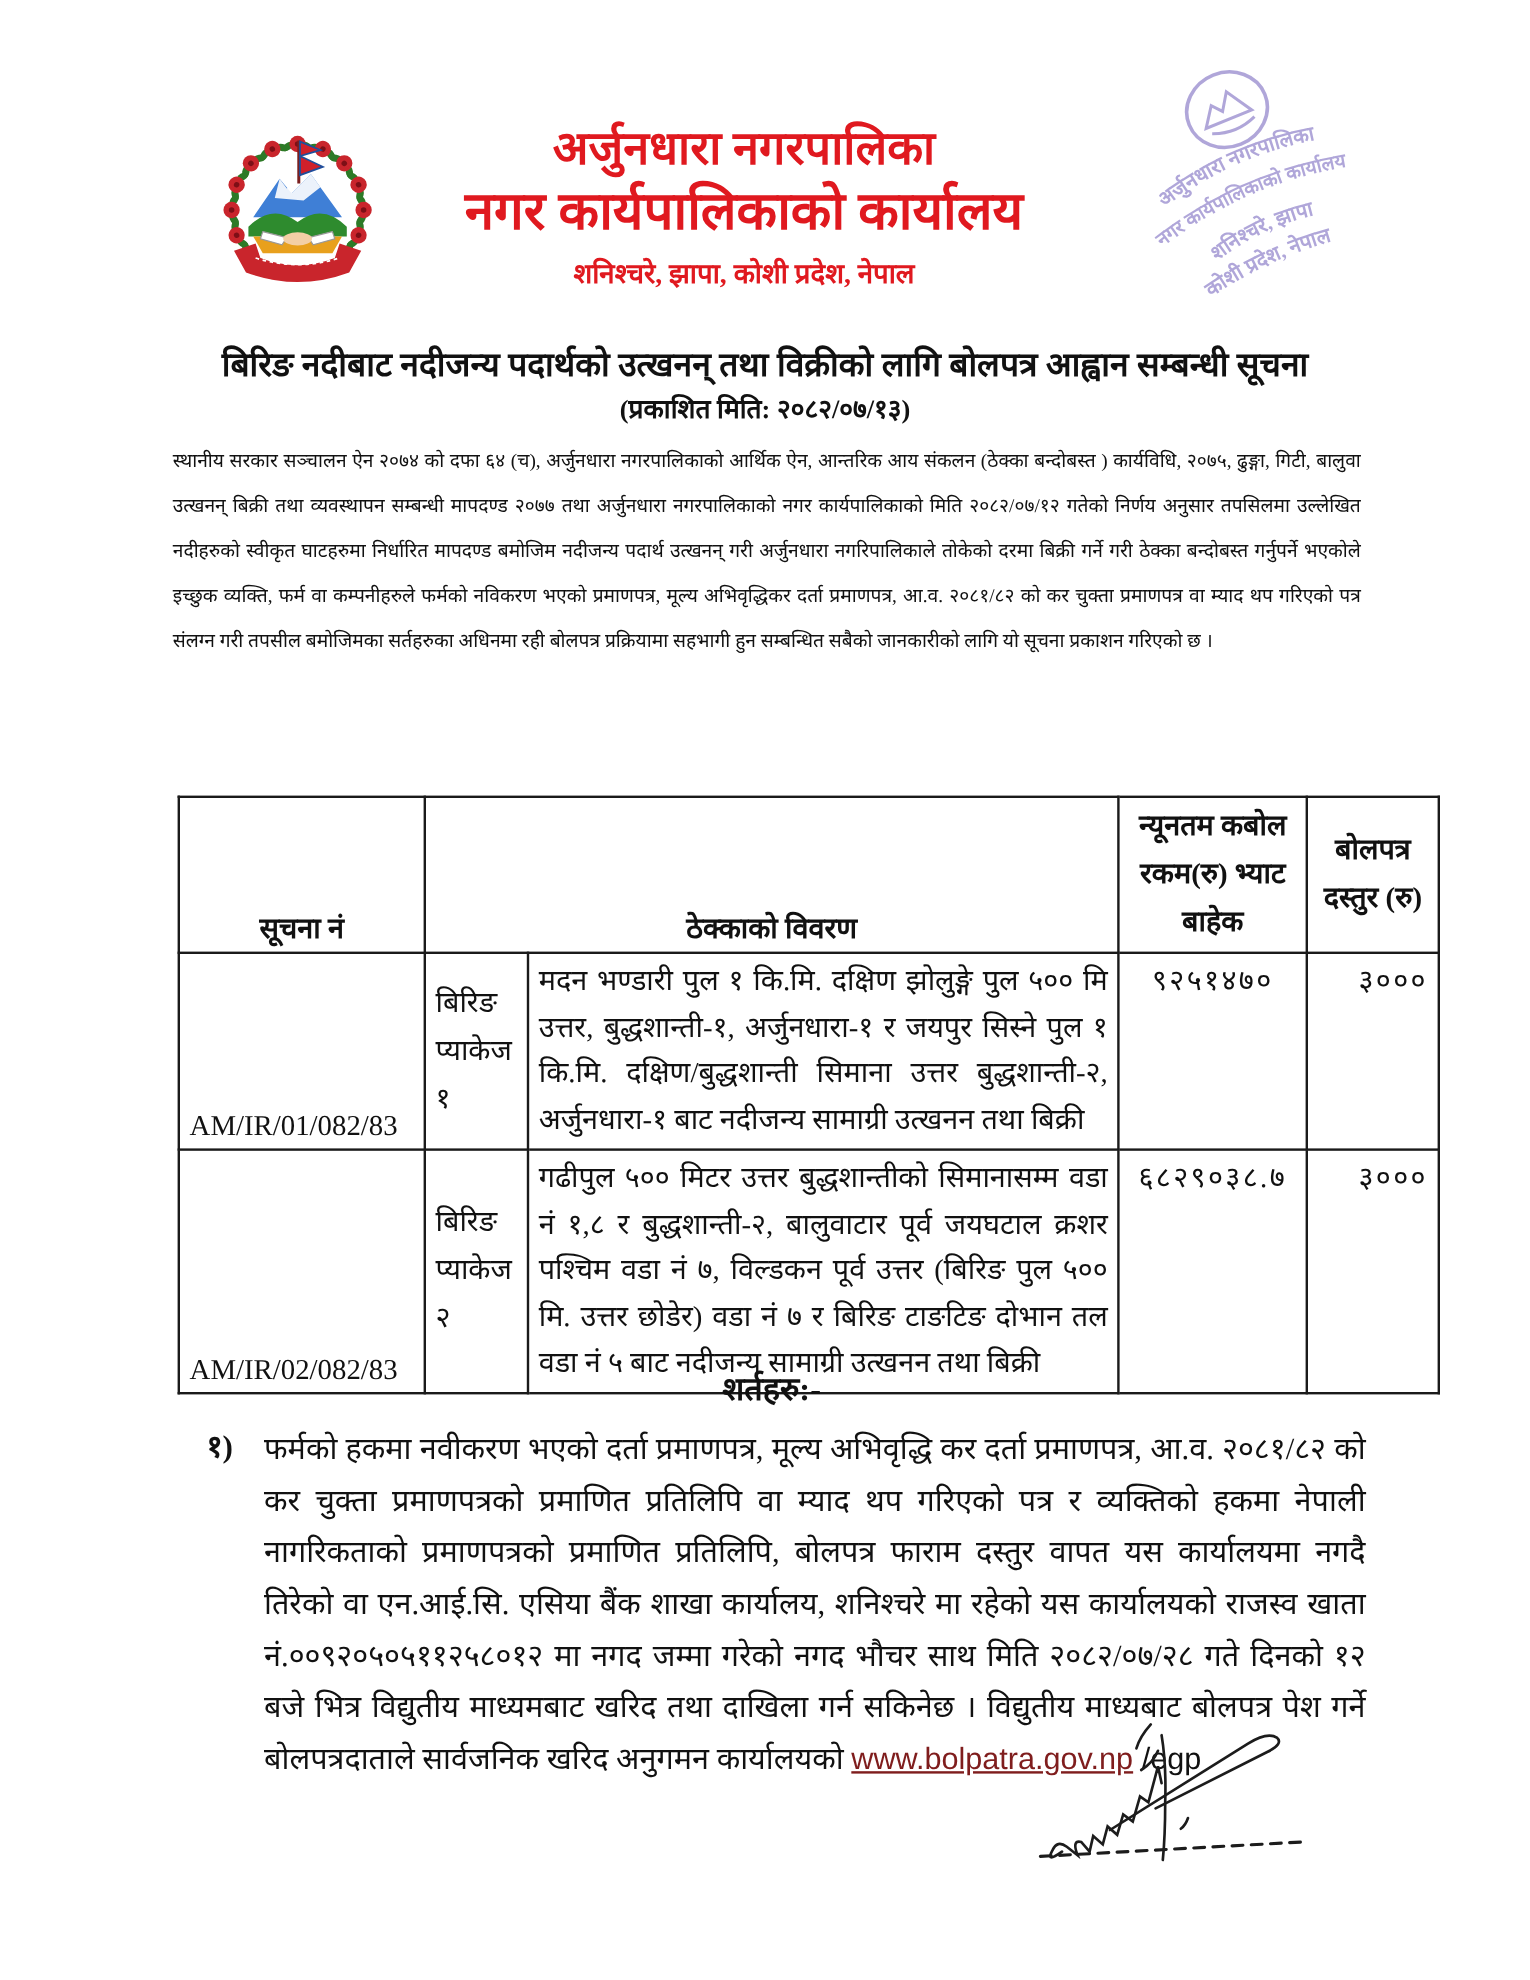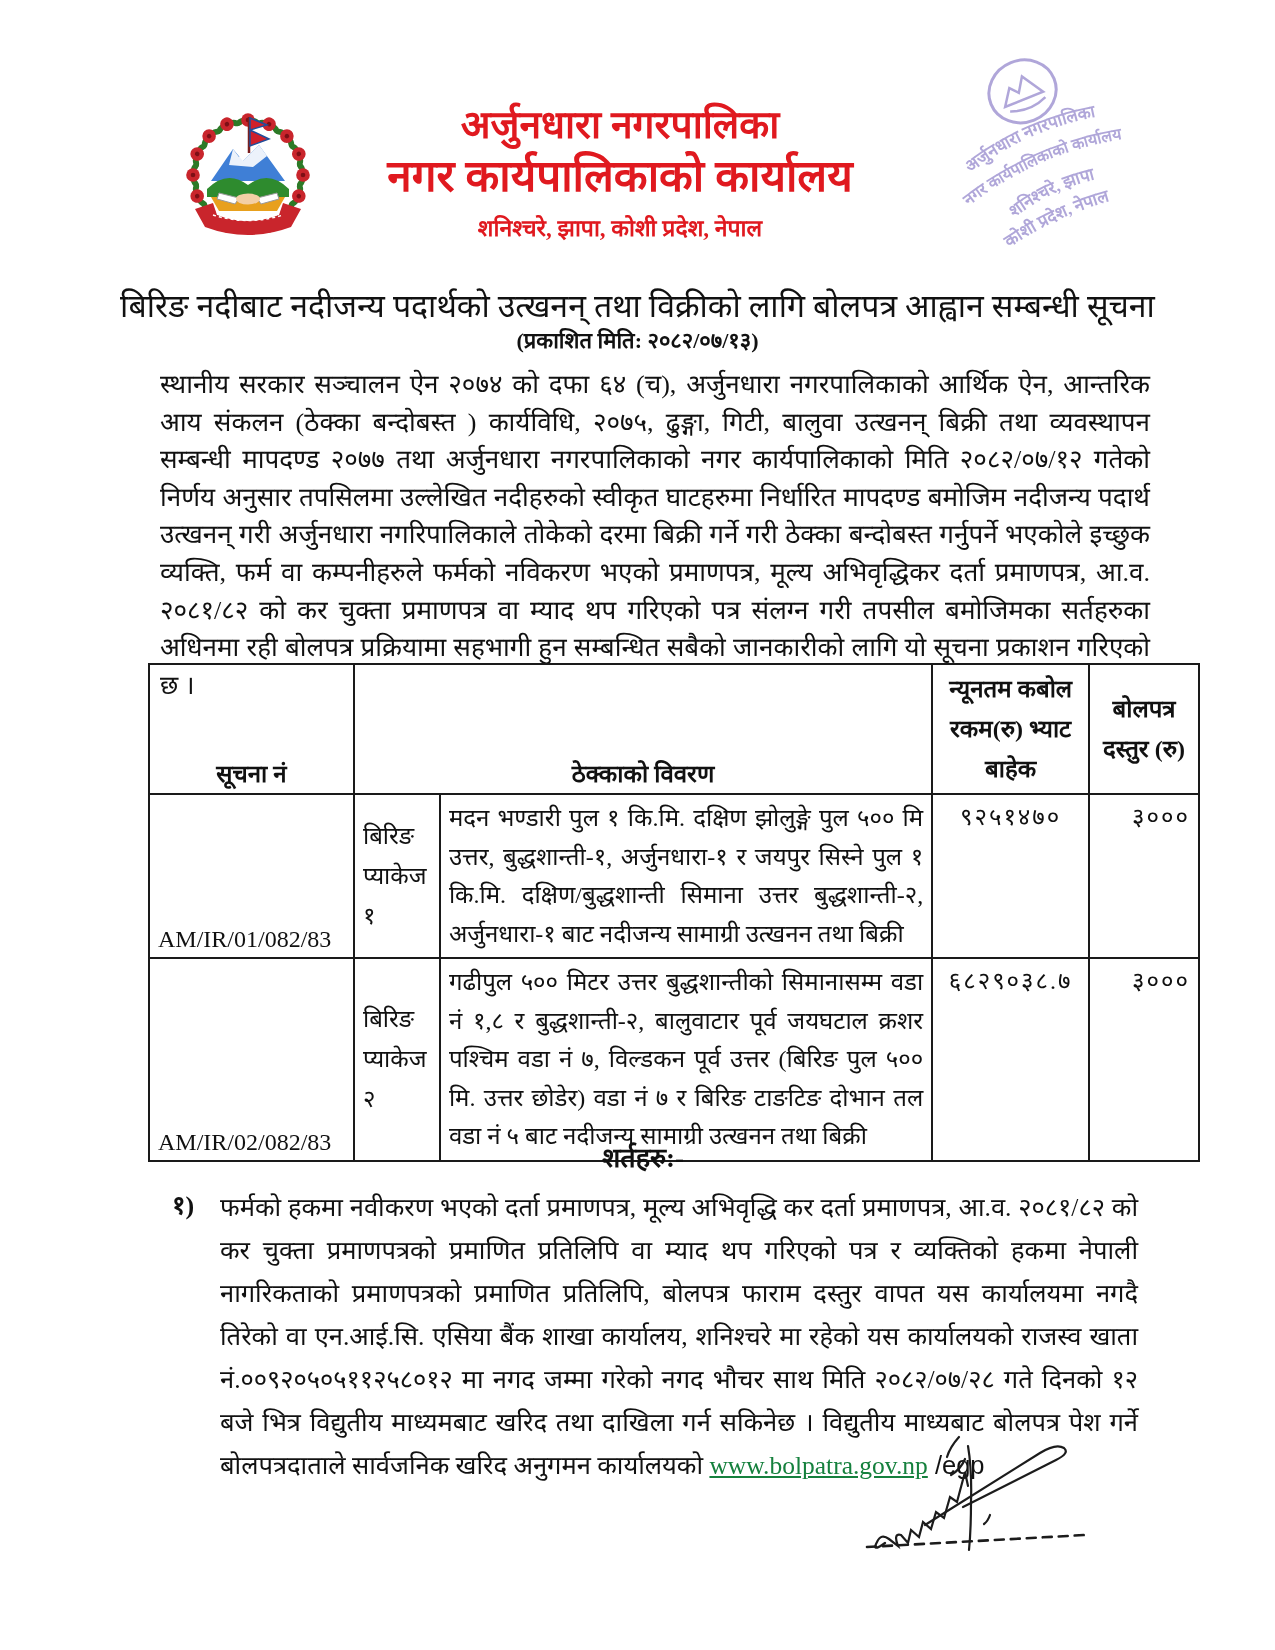--- a/index.html
+++ b/index.html
@@ -7,46 +7,46 @@
         font-family:"Liberation Serif","DejaVu Sans",serif;color:#111;padding-left:44px;}
   
   .logo{position:absolute;left:183px;top:105px;width:130px;height:136px;}
   .header-text{position:absolute;left:300px;top:100px;width:640px;text-align:center;color:#e0191f;}
   .org-name{font-size:39px;font-weight:bold;line-height:1.3;}
   .office-name{font-size:44px;font-weight:bold;line-height:1.2;}
   .address{font-size:23px;font-weight:bold;margin-top:8px;}
   .stamp{position:absolute;left:938px;top:35px;width:215px;height:225px;opacity:0.85;}
   
   .notice-title{position:absolute;top:283px;left:80px;width:1115px;text-align:center;
-                font-size:32px;font-weight:normal;}
+                font-size:28px;font-weight:bold;}
   .published{position:absolute;top:324px;left:80px;width:1115px;text-align:center;
              font-size:22px;font-weight:bold;}
-  .body-text{position:absolute;top:366px;left:160px;width:990px;margin:0;
-             font-size:26px;line-height:37.6px;text-align:justify;}
+  .body-text{position:absolute;top:366px;left:144px;width:990px;margin:0;
+             font-size:16px;line-height:37.6px;text-align:justify;}
   
   .tender-table{position:absolute;top:663px;left:148px;width:1052px;border-collapse:collapse;}
   .tender-table td{border:2px solid #1a1a1a;font-size:24px;padding:4px 8px;}
   .tender-table .hdr{font-weight:bold;text-align:center;}
   .h-row{height:118px;}
   .r1{height:137px;}
   .r2{height:163px;}
   .cell-notice{vertical-align:bottom;text-align:left;font-size:25px;padding-left:10px;}
   .cell-hdr-bottom{vertical-align:bottom;}
   .cell-package{vertical-align:middle;font-size:25px;line-height:40px;padding-left:8px;}
   .cell-desc{vertical-align:top;text-align:justify;line-height:38.5px;padding:4px 10px;}
   .cell-amount{vertical-align:top;text-align:center;padding-left:18px;padding-top:8px;letter-spacing:2px;}
   .cell-fee{vertical-align:top;text-align:right;padding-top:8px;letter-spacing:2px;}
   .cell-minbid{vertical-align:middle;text-align:center;font-weight:bold;line-height:40px;}
   
   .terms-heading{position:absolute;top:1138px;left:148px;width:990px;text-align:center;
                  font-size:27px;font-weight:bold;}
   .term-item{position:absolute;top:1186px;left:172px;width:966px;}
   .term-number{position:absolute;left:0;top:0;font-size:26px;font-weight:bold;}
   .term-text{display:block;margin-left:48px;font-size:25.5px;line-height:43px;text-align:justify;}
-  .weblink{color:#15803d;text-decoration:underline;font-family:Liberation Serif, serif;}
+  .weblink{color:#7f1d1d;text-decoration:underline;font-family:Liberation Sans, sans-serif;}
   .after-link{font-family:"Liberation Sans","DejaVu Sans",sans-serif;}
   
   .signature{position:absolute;left:855px;top:1415px;width:250px;height:170px;}
 </style>
 </head>
 <body>
 
 <div class="page">
 
   <div class="logo">

